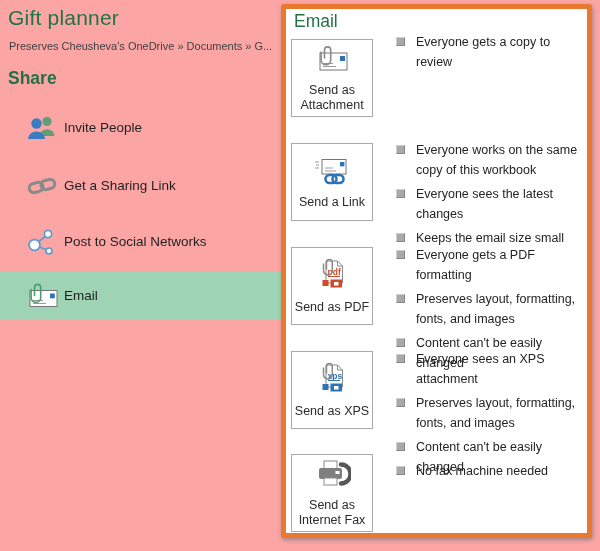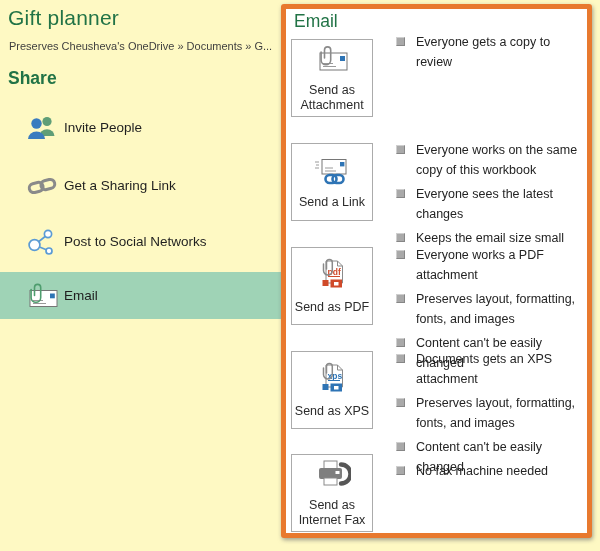--- a/index.html
+++ b/index.html
@@ -6,21 +6,21 @@
     --accent-green:#217346;
     --selected-green:#9fd3b6;
     --highlight-orange:#e8792e;
     --text:#262626;
     --muted:#6a6a6a;
     --btn-border:#ababab;
   }
   *{margin:0;padding:0;box-sizing:border-box;}
   html,body{width:600px;height:551px;background:#fff;overflow:hidden;
     font-family:"Liberation Sans","DejaVu Sans",sans-serif;color:var(--text);}
-  .stage{position:relative;width:600px;height:551px;background:#fef9c3;}
+  .stage{position:relative;width:600px;height:551px;background:#fca5a5;}
 
   
   .doc-title{position:absolute;left:8px;top:6px;font-size:21px;font-weight:400;
     color:var(--accent-green);letter-spacing:.2px;}
   .breadcrumb{position:absolute;left:9px;top:40px;font-size:11px;color:#3f3f3f;}
   .share-heading{position:absolute;left:8px;top:68px;font-size:17.5px;font-weight:700;
     color:var(--accent-green);}
   .nav{position:absolute;left:0;top:0;width:283px;height:551px;}
   .nav-item{position:absolute;left:0;width:283px;height:47px;display:flex;
     align-items:center;cursor:pointer;}
@@ -173,21 +173,21 @@
           <path d="M12.5 12 V5.5 a2.9 2.9 0 0 1 5.8 0 v8 a4.4 4.4 0 0 1 -8.8 0 V7" fill="none" stroke="#8a8a8a" stroke-width="1.5" stroke-linecap="round"></path>
           <rect x="8.5" y="23" width="6" height="6" fill="#d04a2a"></rect>
           <rect x="16.5" y="22.5" width="11.5" height="8" fill="#d04a2a"></rect>
           <rect x="20" y="25" width="4.5" height="3.5" fill="#fff"></rect>
         </svg>
       </span>
       <span class="blabel">Send as PDF</span>
     </button>
     <ul class="bullets bl-3">
         <li>
-          <span>Everyone works a PDF attachment</span>
+          <span>Everyone gets a PDF formatting</span>
         </li>
         <li>
           <span>Preserves layout, formatting, fonts, and images</span>
         </li>
         <li>
           <span>Content can't be easily changed</span>
         </li>
       </ul>
 
     <button class="opt-btn ob-4">
@@ -200,21 +200,21 @@
           <path d="M12.5 12 V5.5 a2.9 2.9 0 0 1 5.8 0 v8 a4.4 4.4 0 0 1 -8.8 0 V7" fill="none" stroke="#8a8a8a" stroke-width="1.5" stroke-linecap="round"></path>
           <rect x="8.5" y="23" width="6" height="6" fill="#2e74b5"></rect>
           <rect x="16.5" y="22.5" width="11.5" height="8" fill="#2e74b5"></rect>
           <rect x="20" y="25" width="4.5" height="3.5" fill="#fff"></rect>
         </svg>
       </span>
       <span class="blabel">Send as XPS</span>
     </button>
     <ul class="bullets bl-4">
         <li>
-          <span>Documents gets an XPS attachment</span>
+          <span>Everyone sees an XPS attachment</span>
         </li>
         <li>
           <span>Preserves layout, formatting, fonts, and images</span>
         </li>
         <li>
           <span>Content can't be easily changed</span>
         </li>
       </ul>
 
     <button class="opt-btn ob-5">

